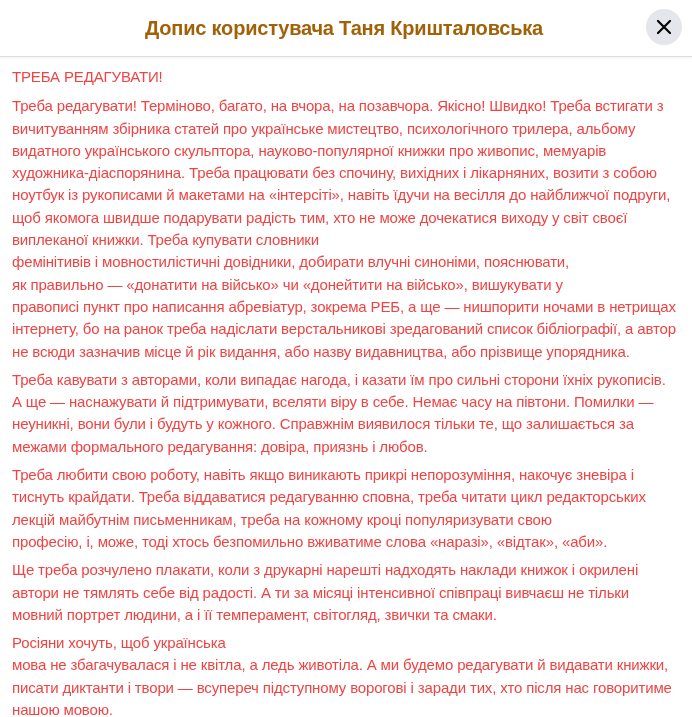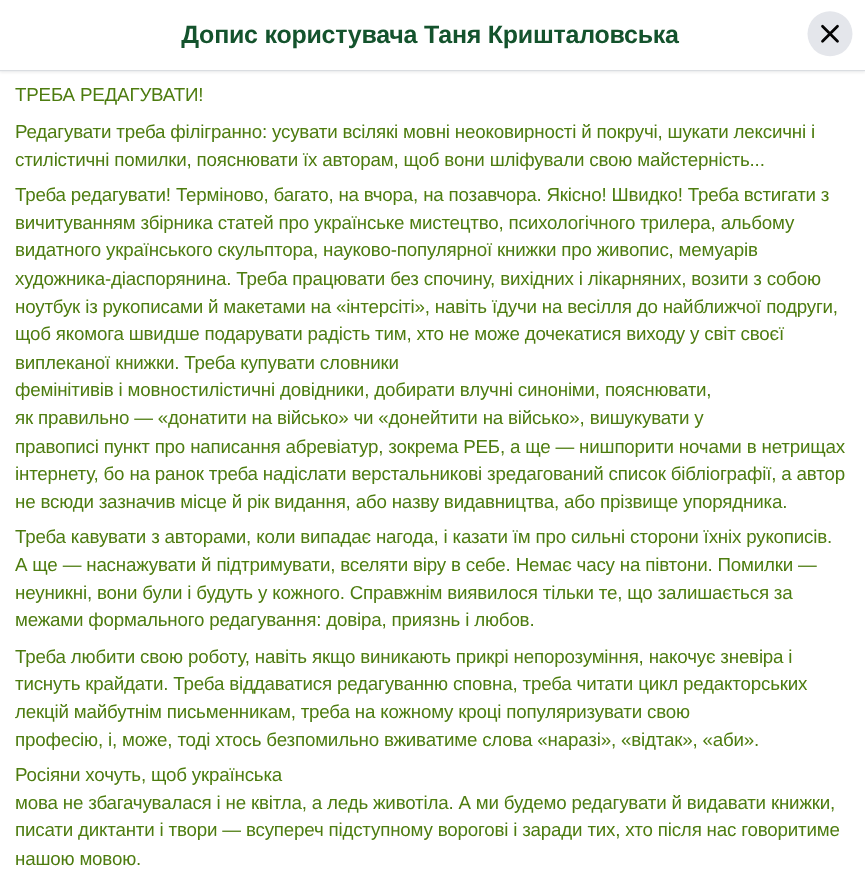--- a/index.html
+++ b/index.html
@@ -28,21 +28,21 @@
       align-items: center;
       justify-content: center;
       border-bottom: 1px solid #dadde1;
       background: #ffffff;
       z-index: 2;
       box-shadow: 0 1px 2px rgba(0,0,0,0.06);
     }
     .header-title {
       font-size: 20px;
       font-weight: bold;
-      color: #14532d;
+      color: #a16207;
       letter-spacing: -0.2px;
       margin-left: -4px;
     }
     .close-button {
       position: absolute;
       right: 10px;
       top: 9px;
       width: 36px;
       height: 36px;
       border-radius: 50%;
@@ -71,21 +71,21 @@
     }
     .content {
       position: absolute;
       top: 66px;
       left: 12px;
       width: 676px;
     }
     .para {
       font-size: 15px;
       line-height: 22.3px;
-      color: #4d7c0f;
+      color: #ef4444;
       margin-bottom: 6px;
       white-space: pre-line;
       letter-spacing: -0.15px;
     }
     .para.first { margin-bottom: 7px; }
   </style>
 </head>
 <body>
 
 <div class="dialog">
@@ -97,40 +97,41 @@
       </svg>
     </div>
   </div>
 
   <div class="clipped-line">
     <span>· · · · ·</span>
   </div>
 
   <div class="content">
     <p class="para first">ТРЕБА РЕДАГУВАТИ!</p>
-    <p class="para">Редагувати треба філігранно: усувати всілякі мовні неоковирності й покручі, шукати лексичні і
-стилістичні помилки, пояснювати їх авторам, щоб вони шліфували свою майстерність...</p>
     <p class="para">Треба редагувати! Терміново, багато, на вчора, на позавчора. Якісно! Швидко! Треба встигати з
 вичитуванням збірника статей про українське мистецтво, психологічного трилера, альбому
 видатного українського скульптора, науково-популярної книжки про живопис, мемуарів
 художника-діаспорянина. Треба працювати без спочину, вихідних і лікарняних, возити з собою
 ноутбук із рукописами й макетами на «інтерсіті», навіть їдучи на весілля до найближчої подруги,
 щоб якомога швидше подарувати радість тим, хто не може дочекатися виходу у світ своєї
 виплеканої книжки. Треба купувати словники
 фемінітивів і мовностилістичні довідники, добирати влучні синоніми, пояснювати,
 як правильно — «донатити на військо» чи «донейтити на військо», вишукувати у
 правописі пункт про написання абревіатур, зокрема РЕБ, а ще — нишпорити ночами в нетрищах
 інтернету, бо на ранок треба надіслати верстальникові зредагований список бібліографії, а автор
 не всюди зазначив місце й рік видання, або назву видавництва, або прізвище упорядника.</p>
     <p class="para">Треба кавувати з авторами, коли випадає нагода, і казати їм про сильні сторони їхніх рукописів.
 А ще — наснажувати й підтримувати, вселяти віру в себе. Немає часу на півтони. Помилки —
 неуникні, вони були і будуть у кожного. Справжнім виявилося тільки те, що залишається за
 межами формального редагування: довіра, приязнь і любов.</p>
     <p class="para">Треба любити свою роботу, навіть якщо виникають прикрі непорозуміння, накочує зневіра і
 тиснуть крайдати. Треба віддаватися редагуванню сповна, треба читати цикл редакторських
 лекцій майбутнім письменникам, треба на кожному кроці популяризувати свою
 професію, і, може, тоді хтось безпомильно вживатиме слова «наразі», «відтак», «аби».</p>
+    <p class="para">Ще треба розчулено плакати, коли з друкарні нарешті надходять наклади книжок і окрилені
+автори не тямлять себе від радості. А ти за місяці інтенсивної співпраці вивчаєш не тільки
+мовний портрет людини, а і її темперамент, світогляд, звички та смаки.</p>
     <p class="para">Росіяни хочуть, щоб українська
 мова не збагачувалася і не квітла, а ледь животіла. А ми будемо редагувати й видавати книжки,
 писати диктанти і твори — всупереч підступному ворогові і заради тих, хто після нас говоритиме
 нашою мовою.</p>
   </div>
 </div>
 
 </body></html>

